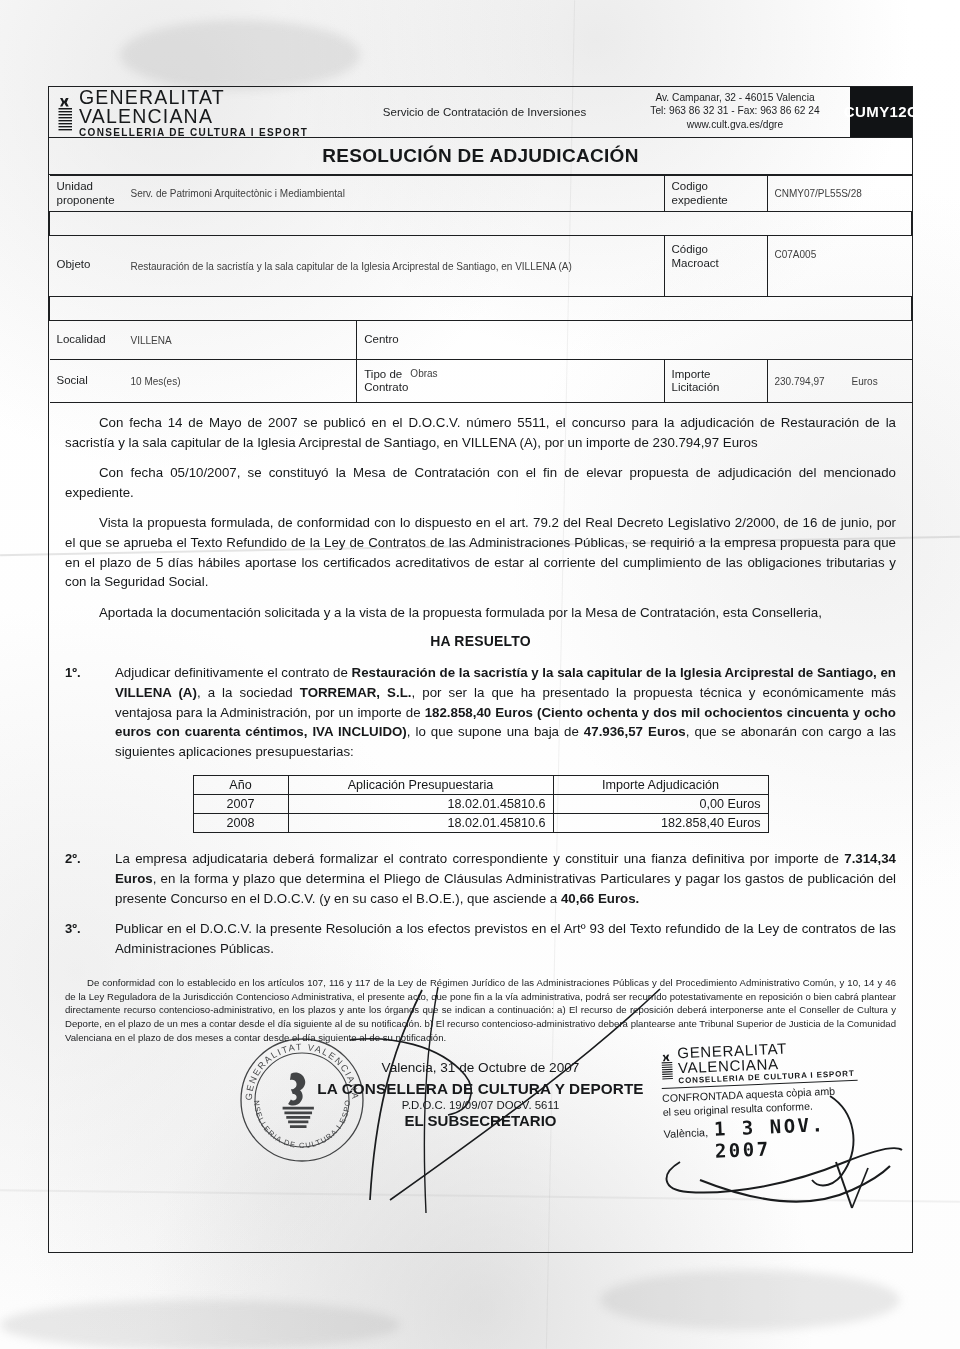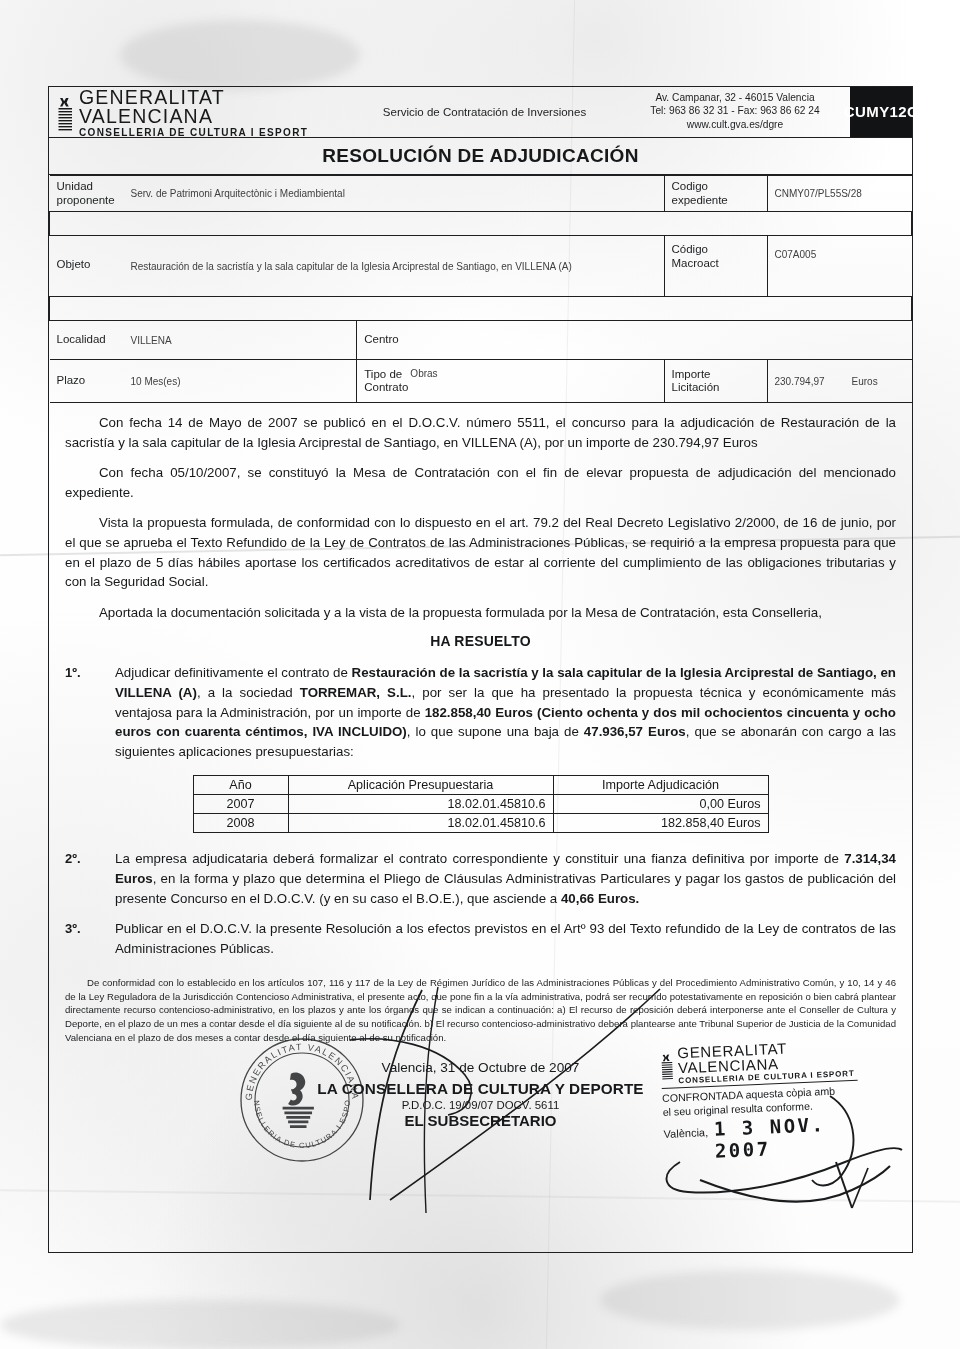--- a/index.html
+++ b/index.html
@@ -223,21 +223,21 @@
         <div class="cellflex">
           <div class="lbl">Centro</div>
           <div class="val"></div>
         </div>
       </td>
     </tr>
 
     <tr>
       <td class="nb-l" style="height:34px;">
         <div class="cellflex">
-          <div class="lbl">Plazo</div>
+          <div class="lbl">Social</div>
           <div class="val">10 Mes(es)</div>
         </div>
       </td>
       <td style="width:330px;">
         <div class="cellstack">
           <div class="lbl">
             <div>Tipo de</div>
             <div>Contrato</div>
           </div>
           <div class="val">Obras</div>

